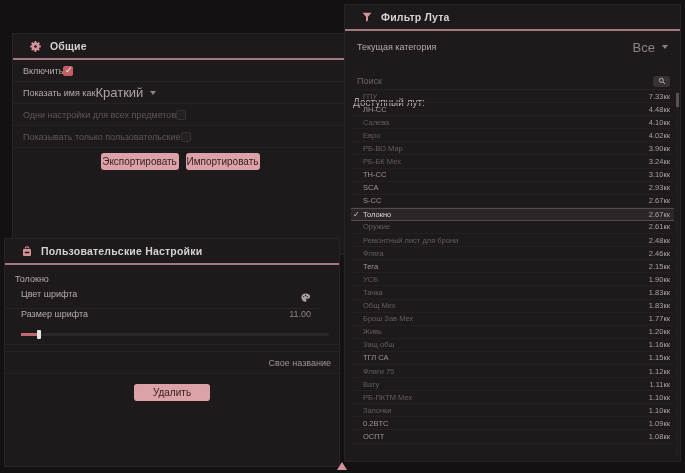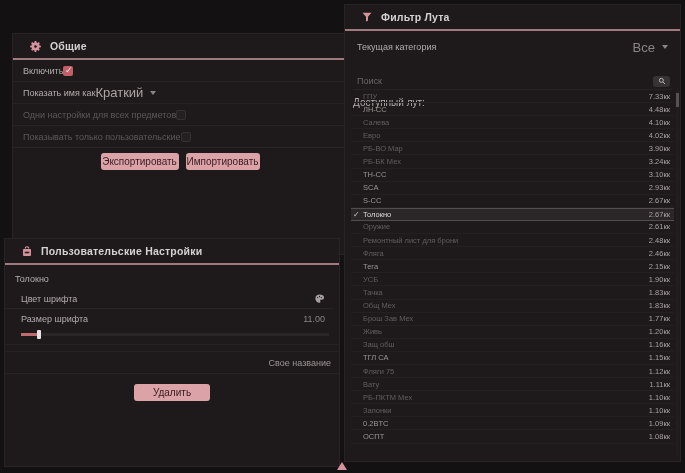--- a/index.html
+++ b/index.html
@@ -36,22 +36,22 @@
     border-top:4px solid #8a8485;}
   .buttons-row{display:flex;justify-content:center;gap:7px;margin-top:5px;}
   .btn{background:#dba3a8;color:#3b2023;font-size:10px;font-family:inherit;
     padding:3px 0;border:none;border-radius:3px;cursor:pointer;}
   .btn-export{width:78px;}
   .btn-import{width:74px;}
   .btn-delete{width:76px;display:block;margin:10px auto 0;}
 
   
   .us-item-name{font-size:9px;color:#b3acad;padding:9px 0 5px 10px;}
-  .us-row{display:flex;align-items:center;justify-content:space-between;
-    height:20px;margin:0 6px 0 0;padding:0 8px 0 16px;border-bottom:1px solid #272223;}
+  .us-row{display:flex;align-items:flex-start;justify-content:space-between;
+    height:20px;margin:0 20px 0 0;padding:0 8px 0 16px;border-bottom:1px solid #272223;}
   .us-label{font-size:9px;color:#b3acad;}
   .us-value{font-size:9px;color:#8a8485;}
   .slider-wrap{padding:4px 10px 8px 16px;border-bottom:1px solid #272223;}
   .slider-track{position:relative;height:3px;width:100%;background:#2a2526;border-radius:1px;cursor:pointer;}
   .slider-fill{position:absolute;left:0;top:0;height:3px;width:18px;background:#c06b72;}
   .slider-handle{position:absolute;left:16px;top:-3px;width:4px;height:9px;background:#e8e3e4;border-radius:1px;}
   .custom-name-row{margin:6px 0 0;border-top:1px solid #272223;border-bottom:1px solid #272223;}
   .text-input{width:100%;height:20px;background:transparent;border:none;outline:none;
     font-family:inherit;font-size:9px;color:#b3acad;padding:0 8px 0 10px;text-align:right;}
   .text-input::placeholder{color:#9b9495;opacity:1;}

